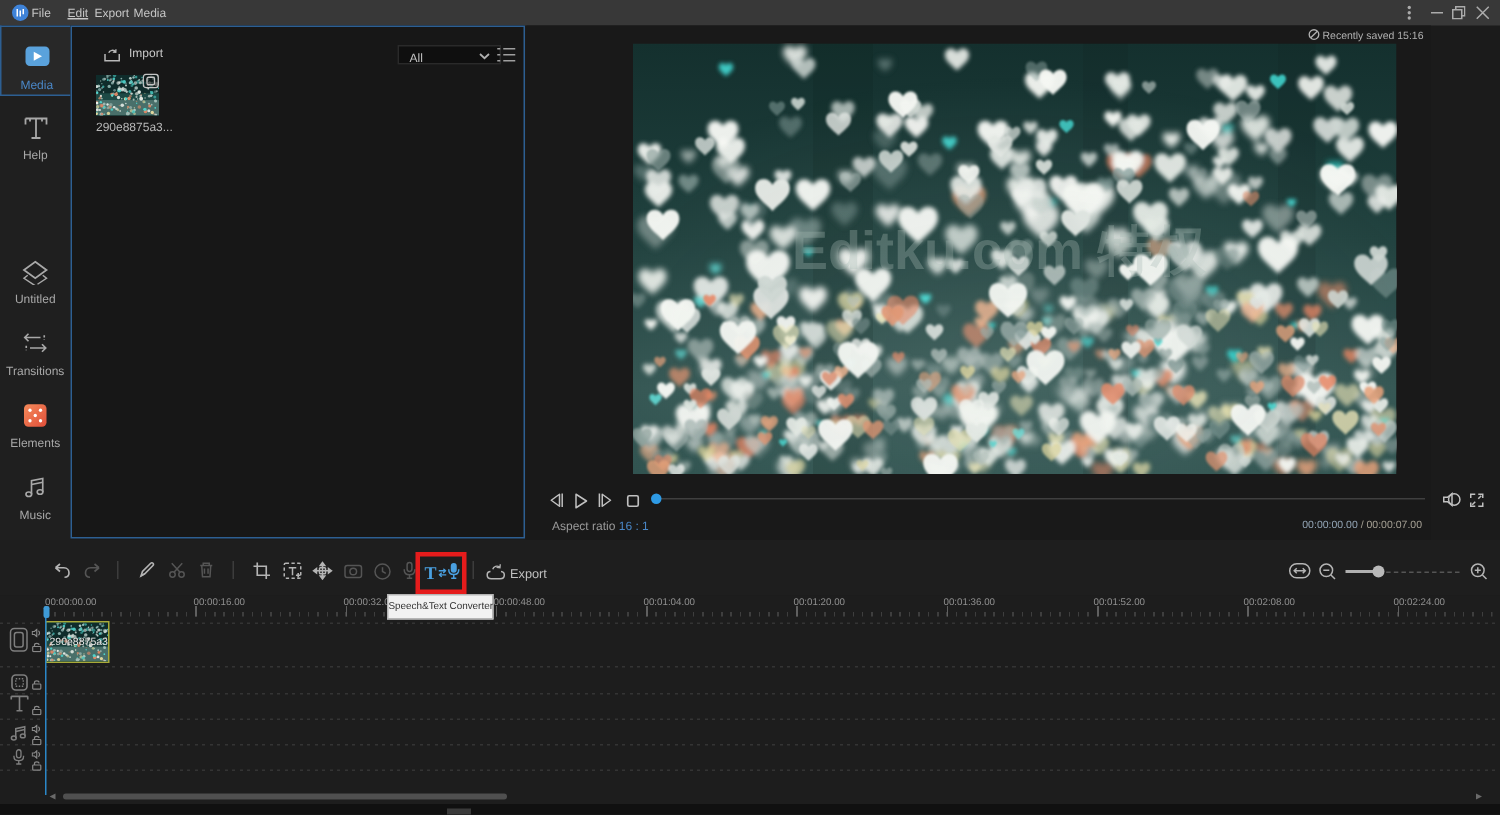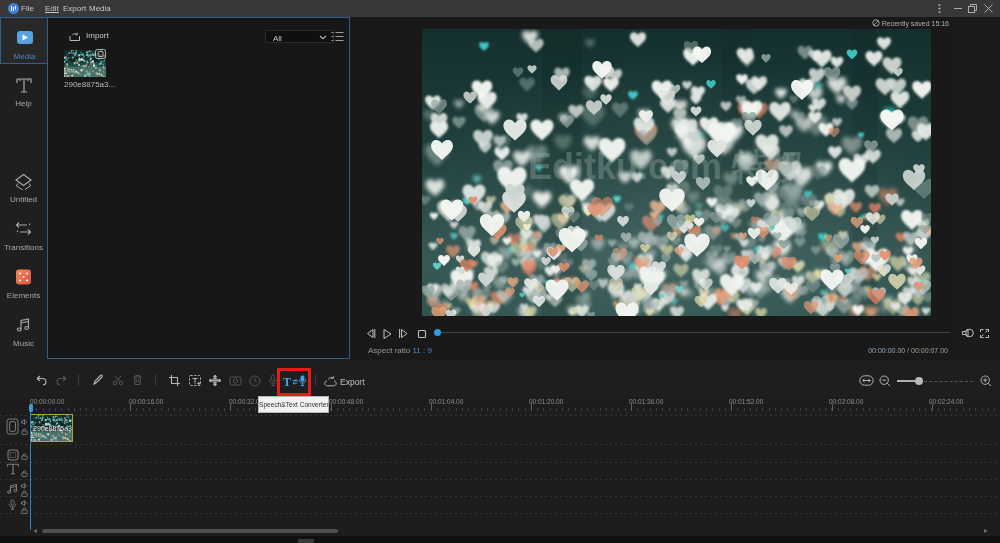--- a/index.html
+++ b/index.html
@@ -1173,21 +1173,21 @@
       <div class="abs" style="left:83px; top:6px; width:7px; height:7px; border-radius:50%; background:#2e9ae4;"></div>
       <svg class="abs" width="13" height="12" style="left:610px; top:4px;" fill="none" stroke="#c0c0c0" stroke-width="1">
           <path d="M1.5 4.5 h2.5 L7 2 V10 L4 7.5 H1.5 Z"></path>
           <circle cx="8.5" cy="6" r="3.8"></circle>
         </svg>
       <svg class="abs" width="11" height="11" style="left:628px; top:4.5px;" fill="none" stroke="#c0c0c0" stroke-width="1">
           <path d="M1.5 4 V1.5 H4.5 M6.5 1.5 H9.5 V4 M9.5 7 V9.5 H6.5 M4.5 9.5 H1.5 V7"></path>
           <path d="M2.5 8.5 L4.5 6.5 M8.5 2.5 L6.5 4.5"></path>
         </svg>
     </div>
-    <div class="abs" style="left:17px; top:329px; color:#9a9a9a; font-size:8px;">Aspect ratio <span style="color:#4a87c7;">11 : 9</span></div>
+    <div class="abs" style="left:17px; top:329px; color:#9a9a9a; font-size:8px;">Aspect ratio <span style="color:#4a87c7;">16 : 1</span></div>
     <div class="abs" style="right:6px; top:330px; font-size:7px;"><span style="color:#93a5b5;">00:00:00.00</span><span style="color:#a5a094;"> / 00:00:07.00</span></div>
   </div>
 
   <div id="toolbar" class="abs">
     <svg class="abs" width="12" height="11" style="left:35px; top:15px;" fill="none" stroke="#b4b4b4" stroke-width="1.1">
         <path d="M2 3.5 L5 1 M2 3.5 L5 6 M2 3.5 H7.5 C10 3.5 11 5.5 11 7 C11 8.5 10 9.8 8 9.8"></path>
       </svg>
     <svg class="abs" width="12" height="11" style="left:56px; top:15px;" fill="none" stroke="#555" stroke-width="1.1">
         <path d="M10 3.5 L7 1 M10 3.5 L7 6 M10 3.5 H4.5 C2 3.5 1 5.5 1 7 C1 8.5 2 9.8 4 9.8"></path>
       </svg>

